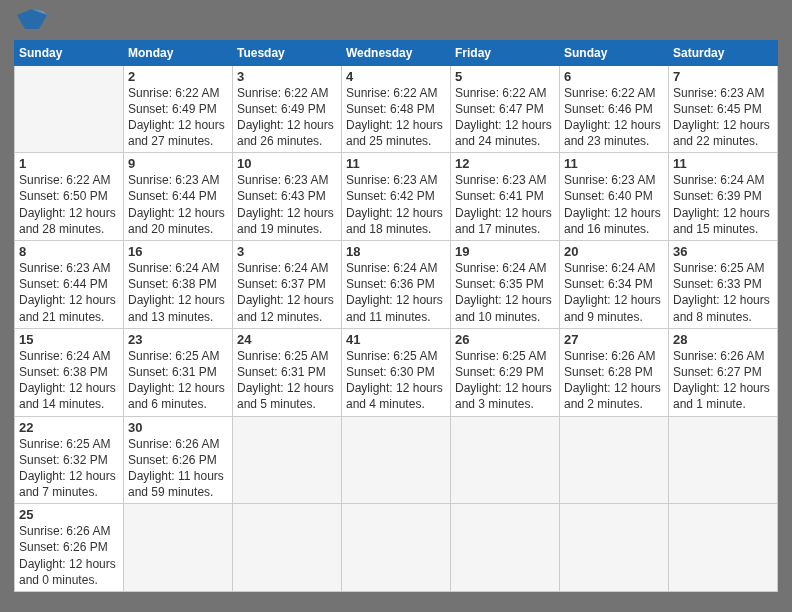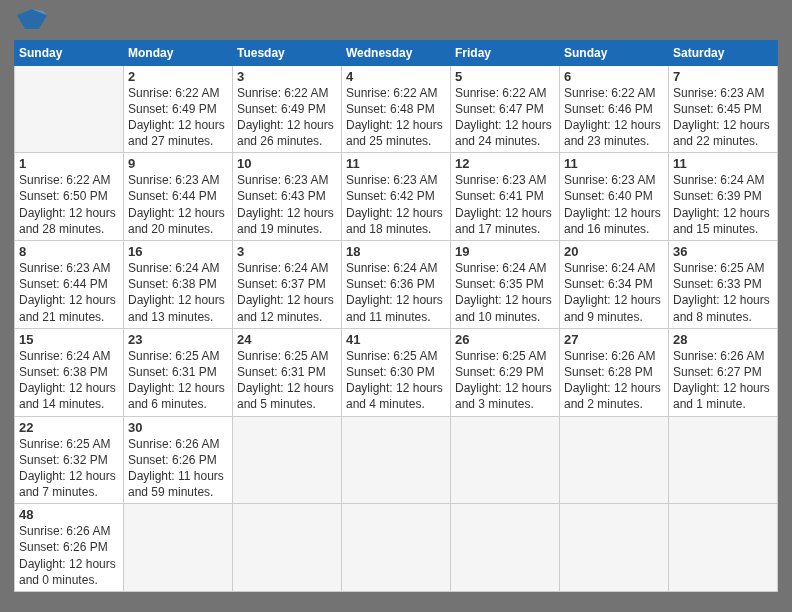--- a/index.html
+++ b/index.html
@@ -184,21 +184,21 @@
 <span class="cell-text">Sunrise: 6:25 AM<br>Sunset: 6:32 PM<br>Daylight: 12 hours and 7 minutes.</span></td>
           <td><span class="day-num">30</span>
 <span class="cell-text">Sunrise: 6:26 AM<br>Sunset: 6:26 PM<br>Daylight: 11 hours and 59 minutes.</span></td>
           <td class="empty"></td>
           <td class="empty"></td>
           <td class="empty"></td>
           <td class="empty"></td>
           <td class="empty"></td>
         </tr>
         <tr>
-          <td><span class="day-num">48</span>
+          <td><span class="day-num">25</span>
 <span class="cell-text">Sunrise: 6:26 AM<br>Sunset: 6:26 PM<br>Daylight: 12 hours and 0 minutes.</span></td>
           <td class="empty"></td>
           <td class="empty"></td>
           <td class="empty"></td>
           <td class="empty"></td>
           <td class="empty"></td>
           <td class="empty"></td>
         </tr>
       </tbody>
   </table>

